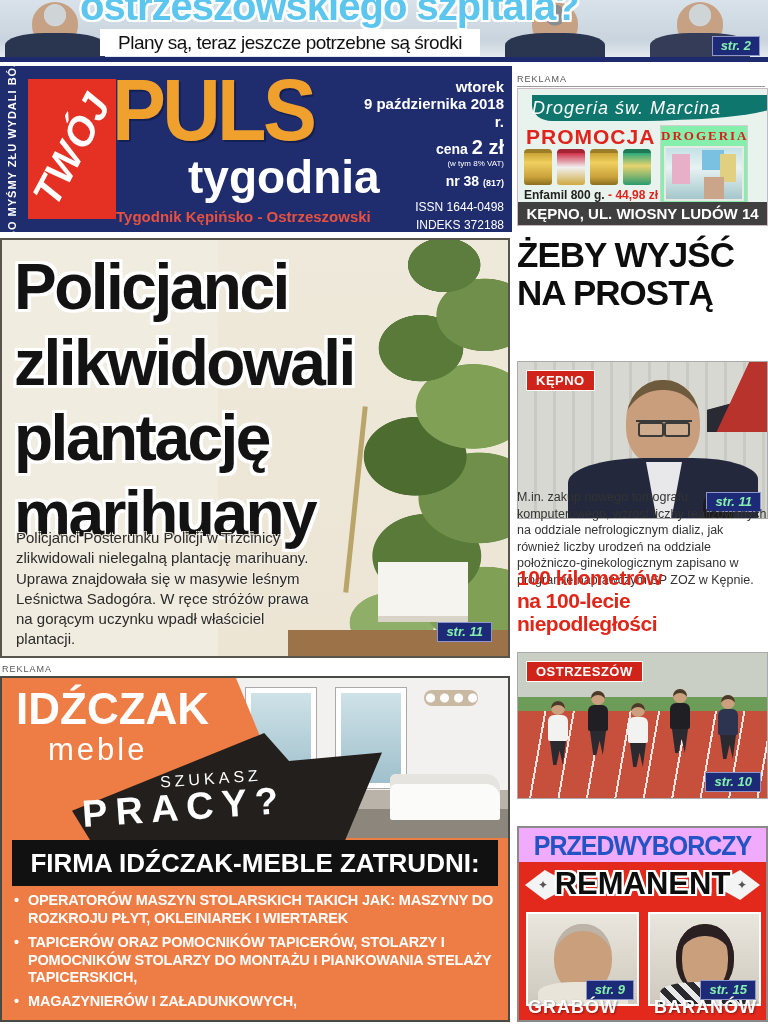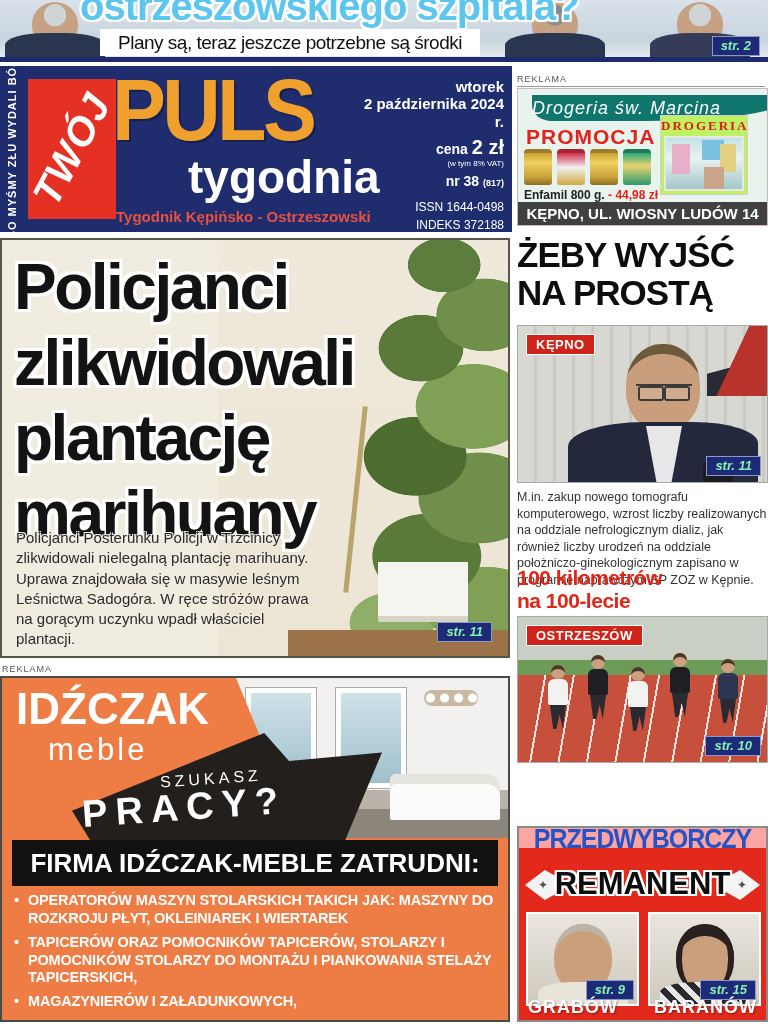--- a/index.html
+++ b/index.html
@@ -59,21 +59,21 @@
   .drogeria { left:517px; top:88px; width:251px; height:138px; background:#e8f3ee; border:1px solid #c9b8c2; overflow:hidden; }
   .drog-title-bar { position:absolute; left:14px; top:6px; width:100%; height:26px; background:#0f766e; border-radius:0 0 60% 8%/0 0 70% 60%; display:flex; align-items:center; }
   .drog-title { color:#fff; font-size:18px; font-style:italic; letter-spacing:1px; white-space:nowrap; }
   .drog-promo { position:absolute; left:8px; top:36px; font-size:21px; font-weight:800; color:#e0231c; letter-spacing:1px; }
   .cans { position:absolute; left:6px; top:60px; display:flex; gap:5px; }
   .can { width:28px; height:36px; border-radius:4px 4px 3px 3px; background:linear-gradient(180deg,#c8a232 0%,#f0d060 30%,#caa23a 75%,#8c6e20 100%); border-top:4px solid #9c7e2a; }
   .can.red { background:linear-gradient(180deg,#d03048 0%,#f0f0f0 45%,#d0aa40 100%); border-top-color:#a42436; }
   .can.green { background:linear-gradient(180deg,#2ca87a 0%,#e8d470 40%,#2c9a6e 100%); border-top-color:#1e7a56; }
   .drog-prices { position:absolute; left:6px; top:99px; font-size:12px; font-weight:bold; color:#222; line-height:1.25; white-space:nowrap; }
   .drog-prices .price-red { color:#e0231c; }
-  .drog-shop { position:absolute; left:142px; top:26px; width:88px; height:80px; background:#bef264; border:1px solid #d8ccd0; }
+  .drog-shop { position:absolute; left:142px; top:36px; width:88px; height:80px; background:#86efac; border:1px solid #d8ccd0; }
   .drog-sign { display:block; text-align:center; font-family:"Liberation Serif", serif; font-weight:bold; color:#d82018; font-size:13px; letter-spacing:2px; padding-top:2px; }
   .drog-front { position:absolute; left:3px; top:20px; right:3px; bottom:3px; background:linear-gradient(180deg,#bfe0e4 0%,#e8f2f2 40%,#9fc4c8 100%); box-shadow:inset 0 0 0 2px #e8e8e4; }
   .drog-front i { position:absolute; display:block; }
   .drog-address-bar { position:absolute; left:0; bottom:0; width:100%; height:23px; background:#404040; display:flex; align-items:center; justify-content:center; }
   .drog-address { color:#fff; font-size:15px; font-weight:bold; white-space:nowrap; }
 
   
   .main-story { left:0px; top:238px; width:510px; height:420px; background:#f1ece0; border:2px solid #56544c; overflow:hidden; }
   .plant-photo { position:absolute; right:0; top:0; width:290px; height:100%;
     background:
@@ -92,21 +92,21 @@
   .plant-pot { position:absolute; right:40px; bottom:34px; width:90px; height:60px; background:#f6f4ee; box-shadow:inset 0 -6px 0 #d8d4c8; }
   .plant-floor { position:absolute; right:0; bottom:0; width:220px; height:26px; background:#9c7248; }
   .main-headline { position:absolute; left:12px; top:10px; font-size:64px; font-weight:bold; letter-spacing:-2.5px; color:#131313; line-height:1.18;
     text-shadow:-3px -3px 0 #fff,3px -3px 0 #fff,-3px 3px 0 #fff,3px 3px 0 #fff,0 -3px 0 #fff,0 3px 0 #fff,-3px 0 0 #fff,3px 0 0 #fff; }
   .main-body { position:absolute; left:14px; top:288px; width:300px; font-size:15px; color:#2a2a2a; line-height:1.35;
     text-shadow:-1px -1px 0 #f1ece0,1px -1px 0 #f1ece0,-1px 1px 0 #f1ece0,1px 1px 0 #f1ece0; }
   .main-badge { right:16px; bottom:14px; position:absolute; }
 
   
   .hosp-headline { left:517px; top:236px; font-size:35px; font-weight:800; color:#0d0d0d; line-height:1.08; letter-spacing:-1px; }
-  .photo-frame { border:1px solid #aaa; overflow:hidden; }
+  .photo-frame { border:1px solid #aaa; overflow:hidden;margin-top:36px; }
   .hosp-photo { left:517px; top:325px; width:251px; height:158px;
     background:repeating-linear-gradient(90deg,#d8d8d2 0 16px,#cacac4 16px 19px), linear-gradient(180deg,#dedcd6,#c6c4be); }
   .hosp-red-flag { position:absolute; right:0; top:0; width:60px; height:70px; background:linear-gradient(115deg, transparent 45%, #b8332c 46%), linear-gradient(165deg, transparent 55%, #2a2a34 56%); }
   .man-head { position:absolute; left:108px; top:18px; width:74px; height:86px; border-radius:48% 48% 44% 44%; background:#c89e7c; box-shadow:inset 0 16px 0 -6px #6e5a3c; }
   .man-glasses { position:absolute; left:118px; top:58px; width:56px; height:12px; border-top:2px solid #3a3a3a; }
   .man-glasses::before, .man-glasses::after { content:""; position:absolute; top:0; width:22px; height:11px; border:2px solid #3a3a3a; border-radius:3px; background:rgba(255,255,255,.15); }
   .man-glasses::before { left:2px; } .man-glasses::after { right:2px; }
   .man-suit { position:absolute; left:50px; top:96px; width:190px; height:62px; border-radius:40% 34% 0 0; background:#23283c; }
   .man-shirt { position:absolute; left:128px; top:100px; width:36px; height:58px; background:#e8e8ea; clip-path:polygon(0 0,100% 0,70% 100%,30% 100%); }
   .man-mic { position:absolute; right:34px; bottom:0; width:30px; height:26px; border-radius:50% 50% 0 0; background:#1c1c20; }
@@ -120,21 +120,21 @@
     background:repeating-linear-gradient(100deg, transparent 0 26px, rgba(255,255,255,.85) 26px 28px); }
   .runner { position:absolute; width:24px; height:64px; }
   .runner::before { content:""; position:absolute; left:50%; top:0; transform:translateX(-50%); width:14px; height:14px; border-radius:50%; background:#caa07e; box-shadow:inset 0 5px 0 -1px #4a3a28; }
   .runner .shirt { position:absolute; left:50%; top:14px; transform:translateX(-50%); width:20px; height:26px; border-radius:6px 6px 2px 2px; }
   .runner .legs { position:absolute; left:50%; top:40px; transform:translateX(-50%); width:16px; height:24px; background:#2a2a30; clip-path:polygon(0 0,100% 0,80% 100%,60% 40%,40% 100%,20% 100%); }
   .shirt-white { background:#f2f2f0; } .shirt-black { background:#202024; } .shirt-navy { background:#2c3450; }
   .run-caption { left:517px; top:767px; width:251px; font-size:12.5px; color:#333; line-height:1.3; }
 
   
   .promo-box { left:517px; top:826px; width:251px; height:196px; background:#e2291c; border:2px solid #8a8a8a; overflow:hidden; }
-  .promo-white { position:absolute; left:0; top:0; width:100%; height:20px; background:#fca5a5; display:flex; align-items:center; justify-content:center; }
+  .promo-white { position:absolute; left:0; top:0; width:100%; height:34px; background:#f0abfc; display:flex; align-items:center; justify-content:center; }
   .promo-top-title { color:#2353c5; font-size:25px; font-weight:800; letter-spacing:-1px; transform:scaleY(1.1); white-space:nowrap; }
   .promo-main-title { position:absolute; left:0; top:38px; width:100%; text-align:center; color:#0d0d0d; font-size:31px; font-weight:800; letter-spacing:0px;
     text-shadow:-2px -2px 0 #fff,2px -2px 0 #fff,-2px 2px 0 #fff,2px 2px 0 #fff,0 -2px 0 #fff,0 2px 0 #fff,-2px 0 0 #fff,2px 0 0 #fff; }
   .ribbon { position:absolute; top:42px; width:36px; height:30px; background:#f4f4f4; }
   .ribbon.left { left:6px; clip-path:polygon(0 50%,55% 0,100% 30%,100% 70%,55% 100%); }
   .ribbon.right { right:6px; clip-path:polygon(100% 50%,45% 0,0 30%,0 70%,45% 100%); }
   .ribbon span { position:absolute; left:50%; top:50%; transform:translate(-50%,-50%); font-size:12px; color:#555; }
   .cand-photo { position:absolute; top:84px; width:113px; height:94px; border:2px solid #fff; background:linear-gradient(180deg,#e9e6de,#cfc9bd); overflow:hidden; }
   .cand-photo.left { left:7px; } .cand-photo.right { left:129px; }
   .cand-head { position:absolute; left:50%; top:10px; transform:translateX(-50%); width:58px; height:70px; border-radius:48%; background:#caa07c; }
@@ -194,21 +194,21 @@
   <div class="abs masthead">
     <div class="side-vertical">BO MYŚMY ZŁU WYDALI BÓJ</div>
     <div class="twoj-box">
       <span class="twoj-text">TWÓJ</span>
     </div>
     <div class="puls-text">PULS</div>
     <div class="tygodnia-text">tygodnia</div>
     <div class="tagline-text">Tygodnik Kępińsko - Ostrzeszowski</div>
     <div class="issue-info">
       <div class="l1">wtorek</div>
-      <div class="l1">2 października 2024 r.</div>
+      <div class="l1">9 października 2018 r.</div>
       <div class="price"><span>cena</span> <span class="big">2 zł</span></div>
       <div class="vat">(w tym 8% VAT)</div>
       <div class="nr"><span>nr 38</span> <span class="small">(817)</span></div>
       <div class="meta">
         <div>ISSN 1644-0498</div>
         <div>INDEKS 372188</div>
       </div>
 
     </div>
   </div>

